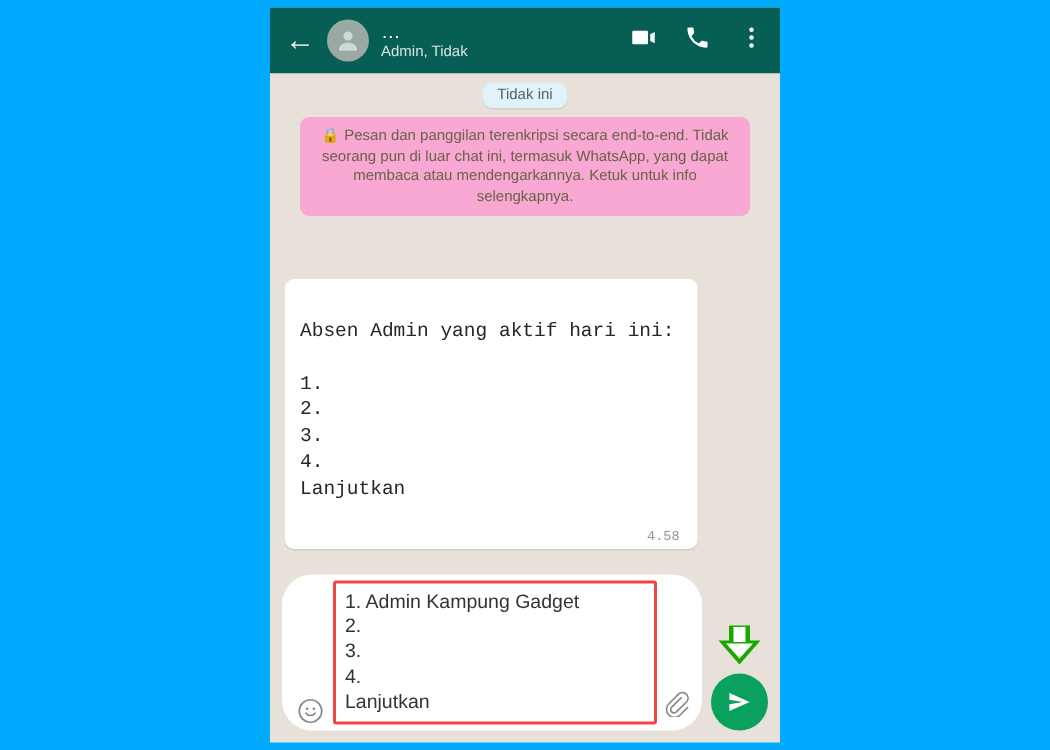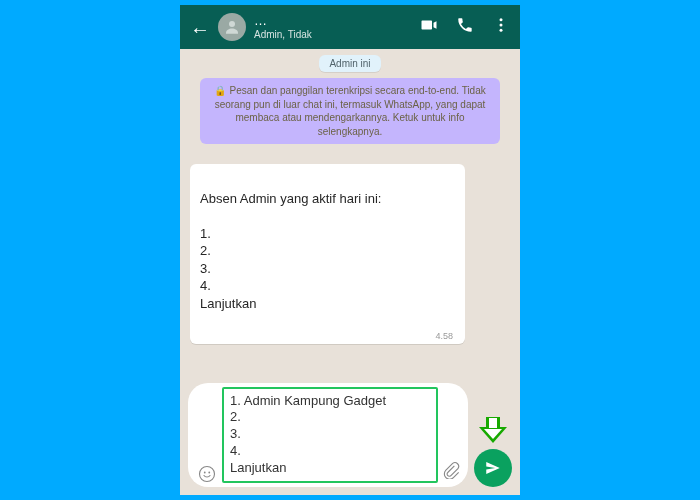--- a/index.html
+++ b/index.html
@@ -55,41 +55,42 @@
     align-self:center;
     background:#e1f2fb;
     font-size:10px;
     color:#51636b;
     padding:3px 10px;
     border-radius:6px;
     box-shadow:0 1px 0 rgba(0,0,0,.08);
   }
   .encrypt {
     align-self:center;
-    background:#c4b5fd;
+    background:#f9a8d4;
     color:#6b6246;
     font-size:10px;
     text-align:center;
     padding:6px 10px;
     border-radius:6px;
     max-width: 300px;
     line-height:1.35;
   }
   .bubble-in {
     background:#fff;
     border-radius:6px;
     padding:8px 10px 14px 10px;
     max-width: 275px;
     font-size:13px;
     color:#262626;
     position:relative;
     box-shadow:0 1px 0 rgba(0,0,0,.1);
-    margin-top:14px;
+    margin-top:36px;
     white-space: pre-line;
     line-height:1.35;
+    font-family:Liberation Mono, monospace;
   }
   .bubble-in .time {
     position:absolute; right:12px; bottom:2px;
     font-size:9px; color:#999;
   }
   .composer {
     display:flex;
     align-items:flex-end;
     gap:6px;
     padding:6px 8px 8px 8px;
@@ -105,21 +106,21 @@
   }
   .emoji-btn { width:22px; display:flex; align-items:center; justify-content:center;}
   .emoji-btn svg{ width:18px; height:18px; fill:#888; }
   .input-text {
     flex:1;
     font-size:13px;
     color:#333;
     padding:4px 6px;
     white-space:pre-line;
     line-height:1.3;
-    border: 2px solid #22c55e;
+    border: 2px solid #ef4444;
     border-radius:2px;
     margin: 0 4px;
   }
   .attach-btn svg{ width:18px; height:18px; fill:#888; }
   .send-btn {
     width:38px; height:38px; border-radius:50%;
     background:#0aa15f;
     display:flex; align-items:center; justify-content:center;
     cursor:pointer;
     position:relative;
@@ -182,21 +183,21 @@
         <svg viewBox="0 0 24 24">
             <circle cx="12" cy="5" r="2"></circle>
             <circle cx="12" cy="12" r="2"></circle>
             <circle cx="12" cy="19" r="2"></circle>
           </svg>
       </span>
     </div>
   </div>
 
   <div class="chat">
-    <div class="day-pill">Admin ini</div>
+    <div class="day-pill">Tidak ini</div>
     <div class="encrypt">🔒 Pesan dan panggilan terenkripsi secara end-to-end. Tidak seorang pun di luar chat ini, termasuk WhatsApp, yang dapat membaca atau mendengarkannya. Ketuk untuk info selengkapnya.</div>
 
     <div class="bubble-in">
       <span>Absen Admin yang aktif hari ini:
 
 1.
 2.
 3.
 4.
 Lanjutkan</span>

